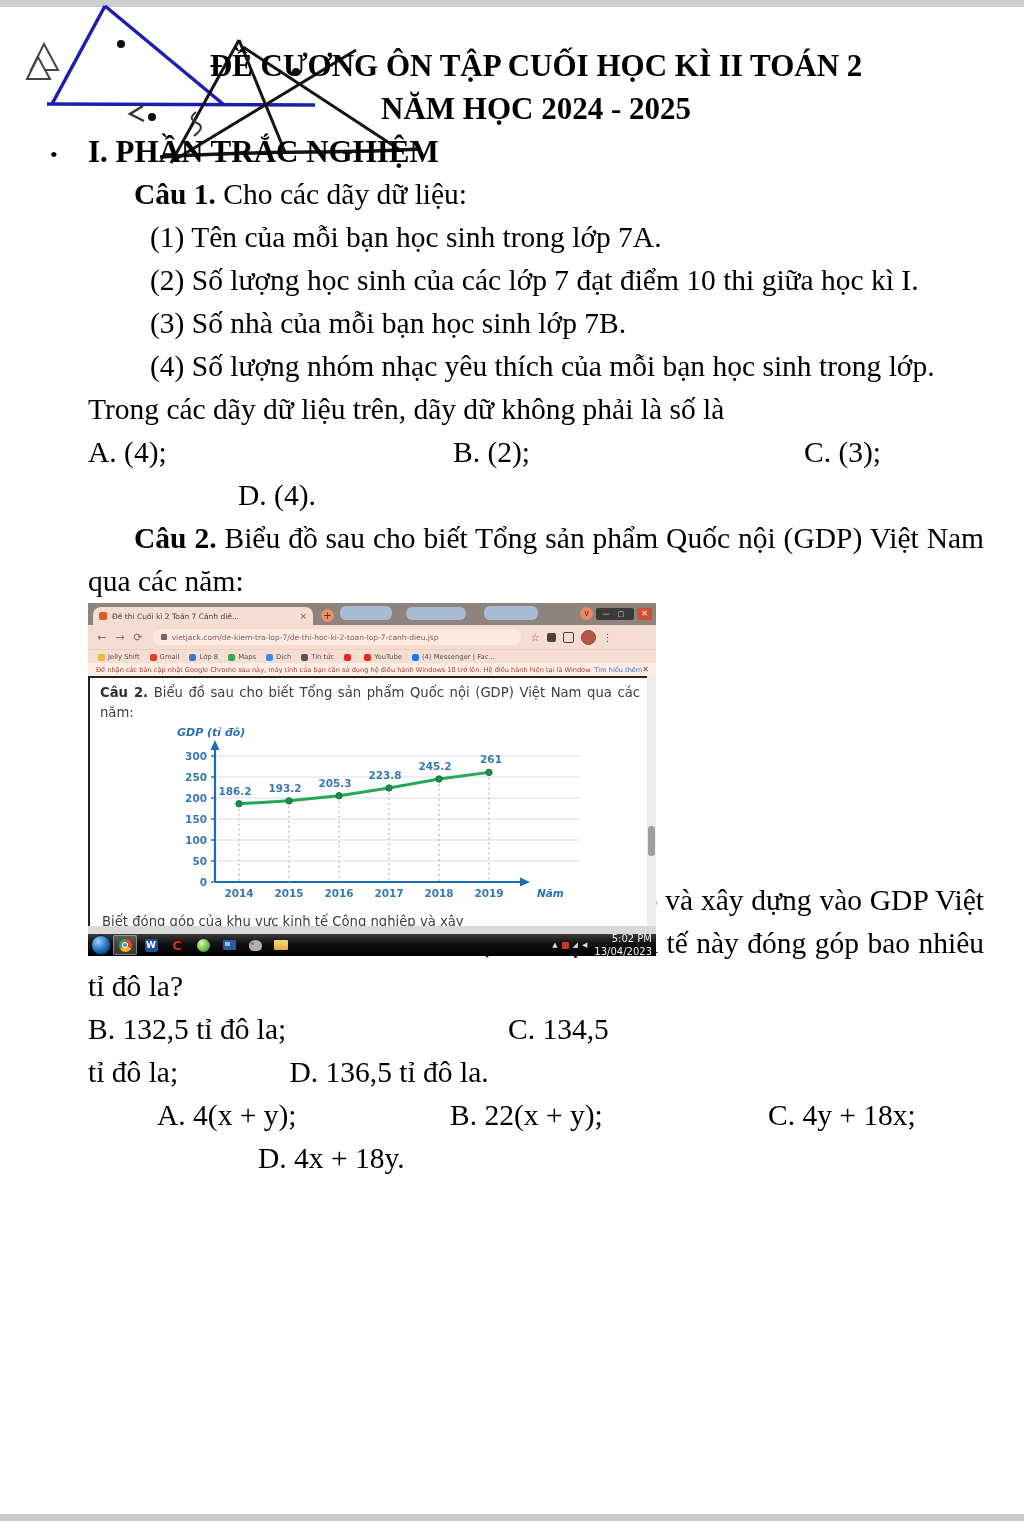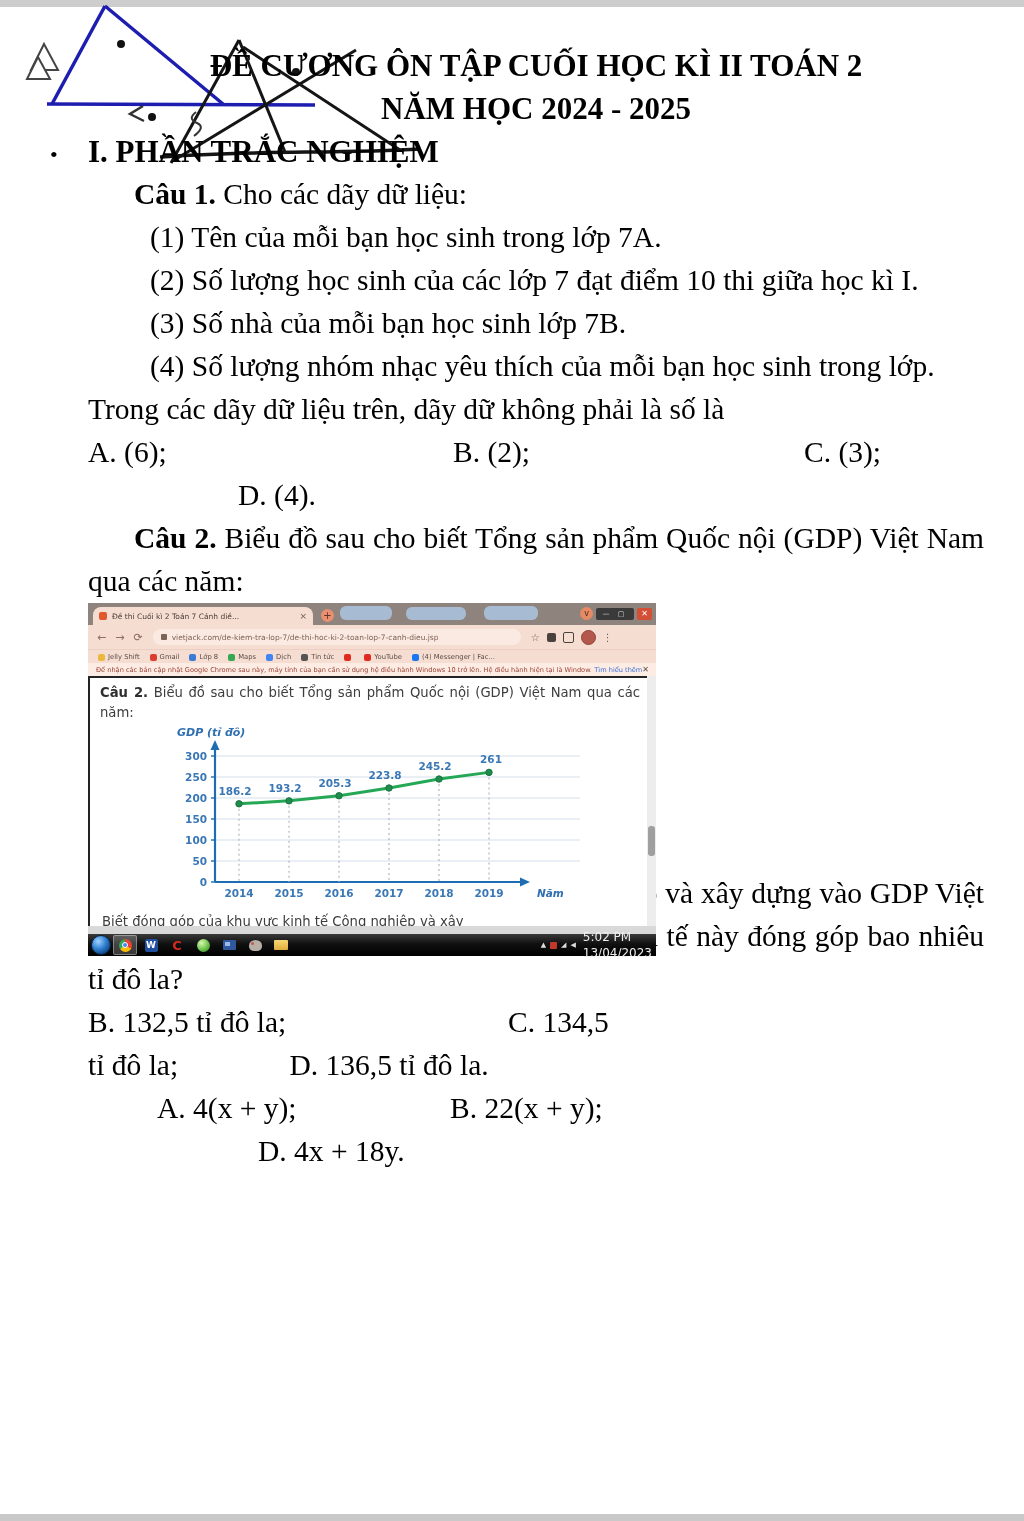--- a/index.html
+++ b/index.html
@@ -22,21 +22,21 @@
   .opts-q3{grid-template-columns:362px 318px auto;}
   .pl69{padding-left:69px;}
   .dline-q1{padding-left:150px;}
   .dline-q3{padding-left:170px;}
   .q2dline .d2{margin-left:104px;}
 
   
   .annot{position:absolute;left:0;top:0;pointer-events:none;}
 
   
-  .shot{position:relative;width:568px;height:257px;margin:0 0 12px 0;font-family:"DejaVu Sans","Liberation Sans",sans-serif;line-height:normal;text-indent:0;}
+  .shot{position:relative;width:568px;height:257px;margin:0 0 19px 0;font-family:"DejaVu Sans","Liberation Sans",sans-serif;line-height:normal;text-indent:0;}
   .tabstrip{position:absolute;left:0;top:0;width:568px;height:22px;background:#8f837d;overflow:hidden;}
   .blob{position:absolute;background:#abc6e2;opacity:.85;border-radius:6px;}
   .tab{position:absolute;left:5px;top:4px;width:220px;height:18px;background:#f6ddd2;border-radius:8px 8px 0 0;display:flex;align-items:center;padding:0 6px;box-sizing:border-box;}
   .fav{width:8px;height:8px;background:#e2572b;border-radius:2px;margin-right:5px;flex:none;}
   .tab-title{font-size:7.5px;color:#473c37;white-space:nowrap;overflow:hidden;flex:1;}
   .tab-x{font-size:9px;color:#6b5c55;margin-left:4px;}
   .newtab{position:absolute;left:233px;top:6px;width:13px;height:13px;background:#e99070;border-radius:50%;color:#5b3425;font-size:10px;line-height:13px;text-align:center;}
   .winbtns{position:absolute;right:4px;top:4px;display:flex;align-items:center;gap:3px;}
   .chev{width:13px;height:13px;border-radius:50%;background:#e58a62;color:#4c2c1e;font-size:8px;line-height:13px;text-align:center;}
   .minmax{width:38px;height:12px;background:#3a3a3a;border-radius:2px;color:#ddd;font-size:7px;line-height:12px;text-align:center;letter-spacing:3px;}
@@ -83,21 +83,21 @@
   .ic-c{color:#d42b1e;font-weight:bold;font-size:13px;font-family:"DejaVu Sans",sans-serif;}
   .ic-green{width:13px;height:13px;border-radius:50%;background:radial-gradient(circle at 35% 30%,#d9f7b0,#6cc24a 55%,#2e7d1f);}
   .ic-photo{width:13px;height:10px;background:#30589e;border-radius:1px;position:relative;}
   .ic-photo:after{content:"";position:absolute;left:2px;top:2px;width:5px;height:4px;background:#9db9e8;}
   .ic-paint{width:13px;height:11px;background:#b8b0a6;border-radius:50% 50% 40% 40%;position:relative;}
   .ic-paint:after{content:"";position:absolute;left:2px;top:2px;width:3px;height:3px;border-radius:50%;background:#c2574f;}
   .ic-folder{width:14px;height:10px;background:linear-gradient(#f7d874,#dfae3c);border-radius:1px;}
   .tray{margin-left:auto;display:flex;align-items:center;gap:4px;margin-right:4px;}
   .tray .g{color:#dcdcdc;font-size:7px;}
   .flag{width:7px;height:7px;background:#c0392b;border-radius:1px;}
-  .clock{text-align:left;color:#eee;font-size:12px;line-height:1.35;margin-left:3px;}
+  .clock{text-align:right;color:#eee;font-size:10px;line-height:1.35;margin-left:3px;}
 </style>
 </head>
 <body>
 
 <div class="edge-top"></div>
 
 <svg class="annot" width="1024" height="230">
 
   <path d="M44,44 L58,70 L31,70 Z" fill="none" stroke="#444" stroke-width="2"></path>
   <path d="M38,57 L50,79 L27,79 Z" fill="#fff" stroke="#444" stroke-width="2"></path>
@@ -128,21 +128,21 @@
     <span>I. PHẦN TRẮC NGHIỆM</span>
   </div>
 
   <p><b class="qlab">Câu 1.</b><span> Cho các dãy dữ liệu:</span></p>
   <p class="hang">(1) Tên của mỗi bạn học sinh trong lớp 7A.</p>
   <p class="hang">(2) Số lượng học sinh của các lớp 7 đạt điểm 10 thi giữa học kì I.</p>
   <p class="hang">(3) Số nhà của mỗi bạn học sinh lớp 7B.</p>
   <p class="hang">(4) Số lượng nhóm nhạc yêu thích của mỗi bạn học sinh trong lớp.</p>
   <p>Trong các dãy dữ liệu trên, dãy dữ không phải là số là</p>
   <div class="opts opts-q1">
-    <span>A. (6);</span>
+    <span>A. (4);</span>
     <span>B. (2);</span>
     <span>C. (3);</span>
   </div>
   <p class="dline-q1">D. (4).</p>
 
   <p class="just"><b class="qlab">Câu 2.</b><span> Biểu đồ sau cho biết Tổng sản phẩm Quốc nội (GDP) Việt Nam qua các năm:</span></p>
 
   <div class="shot">
     <div class="tabstrip">
       <div class="blob" style="left:252px;top:3px;width:52px;height:14px;"></div>
@@ -323,17 +323,18 @@
     <span>C. 134,5</span>
   </div>
   <p class="q2dline">
     <span>tỉ đô la;</span>
     <span class="d2">D. 136,5 tỉ đô la.</span>
   </p>
 
   <div class="opts opts-q3">
     <span class="pl69">A. 4(x + y);</span>
     <span>B. 22(x + y);</span>
+    <span>C. 4y + 18x;</span>
   </div>
   <p class="dline-q3">D. 4x + 18y.</p>
 </div>
 
 <div class="edge-bottom"></div>
 
 </body></html>

